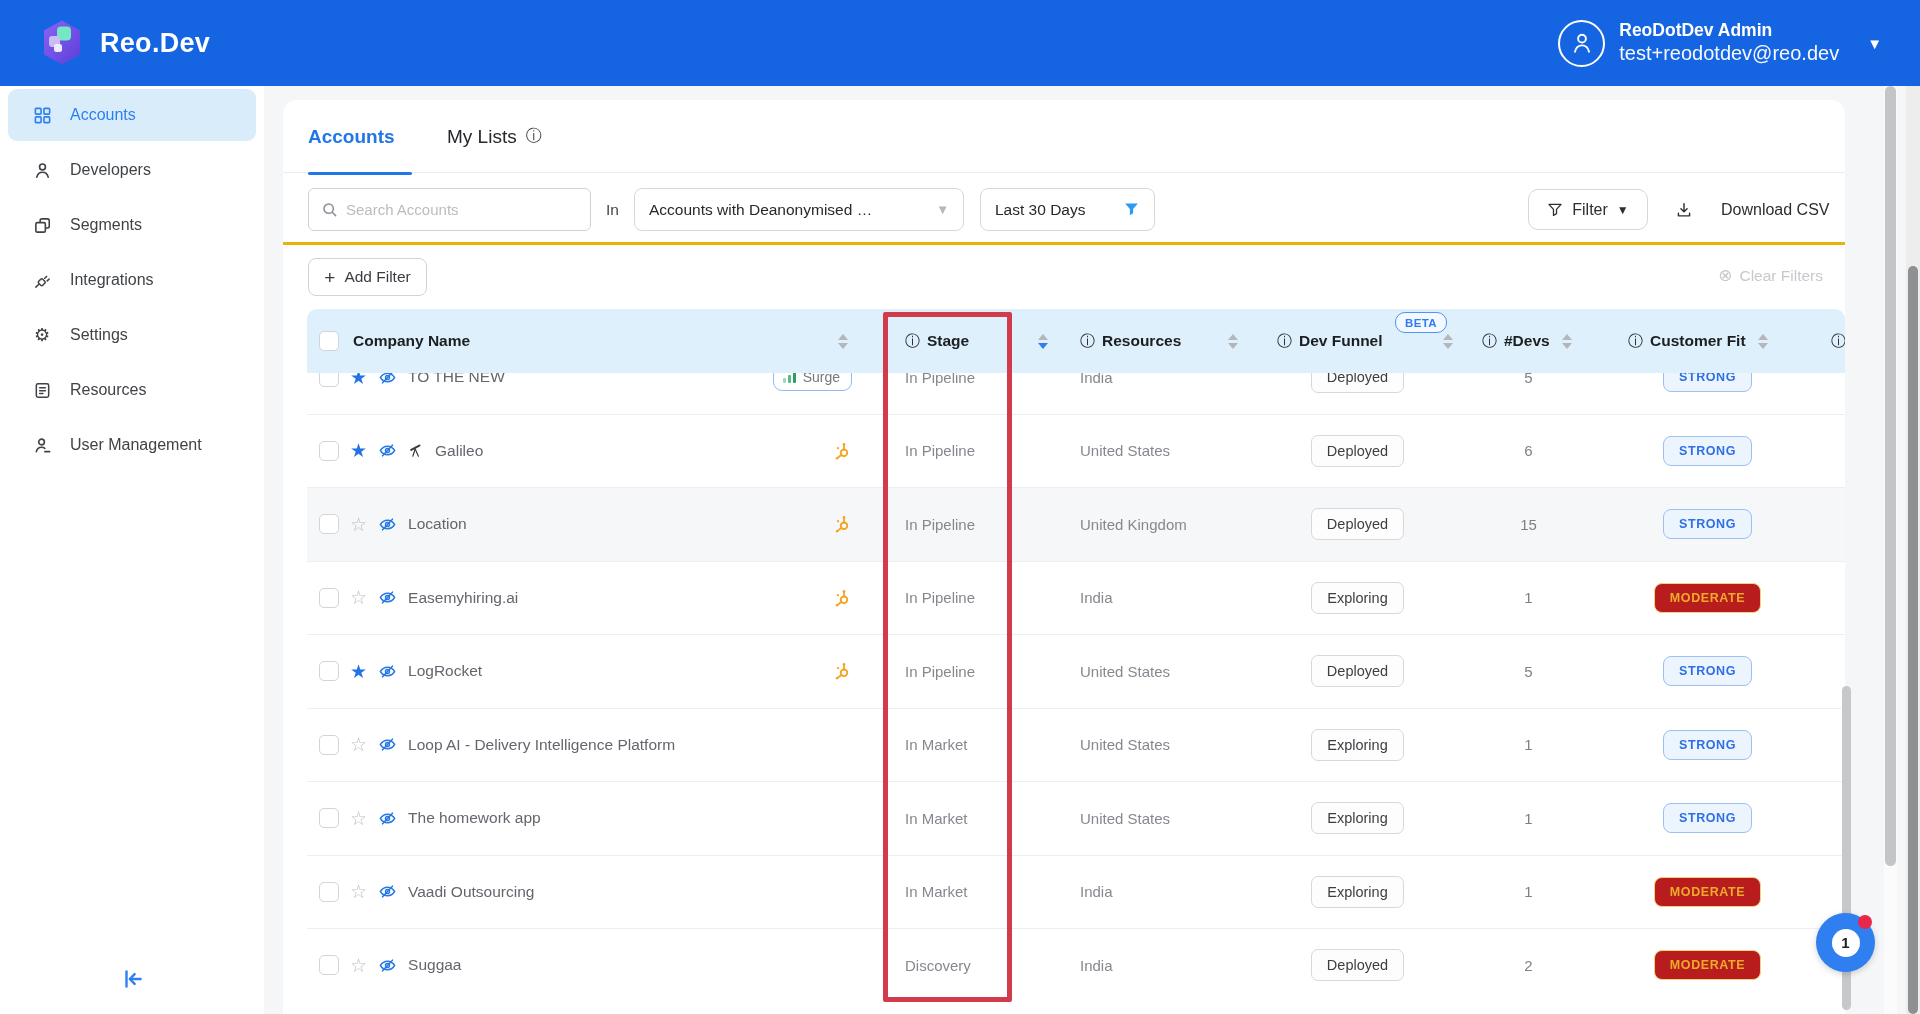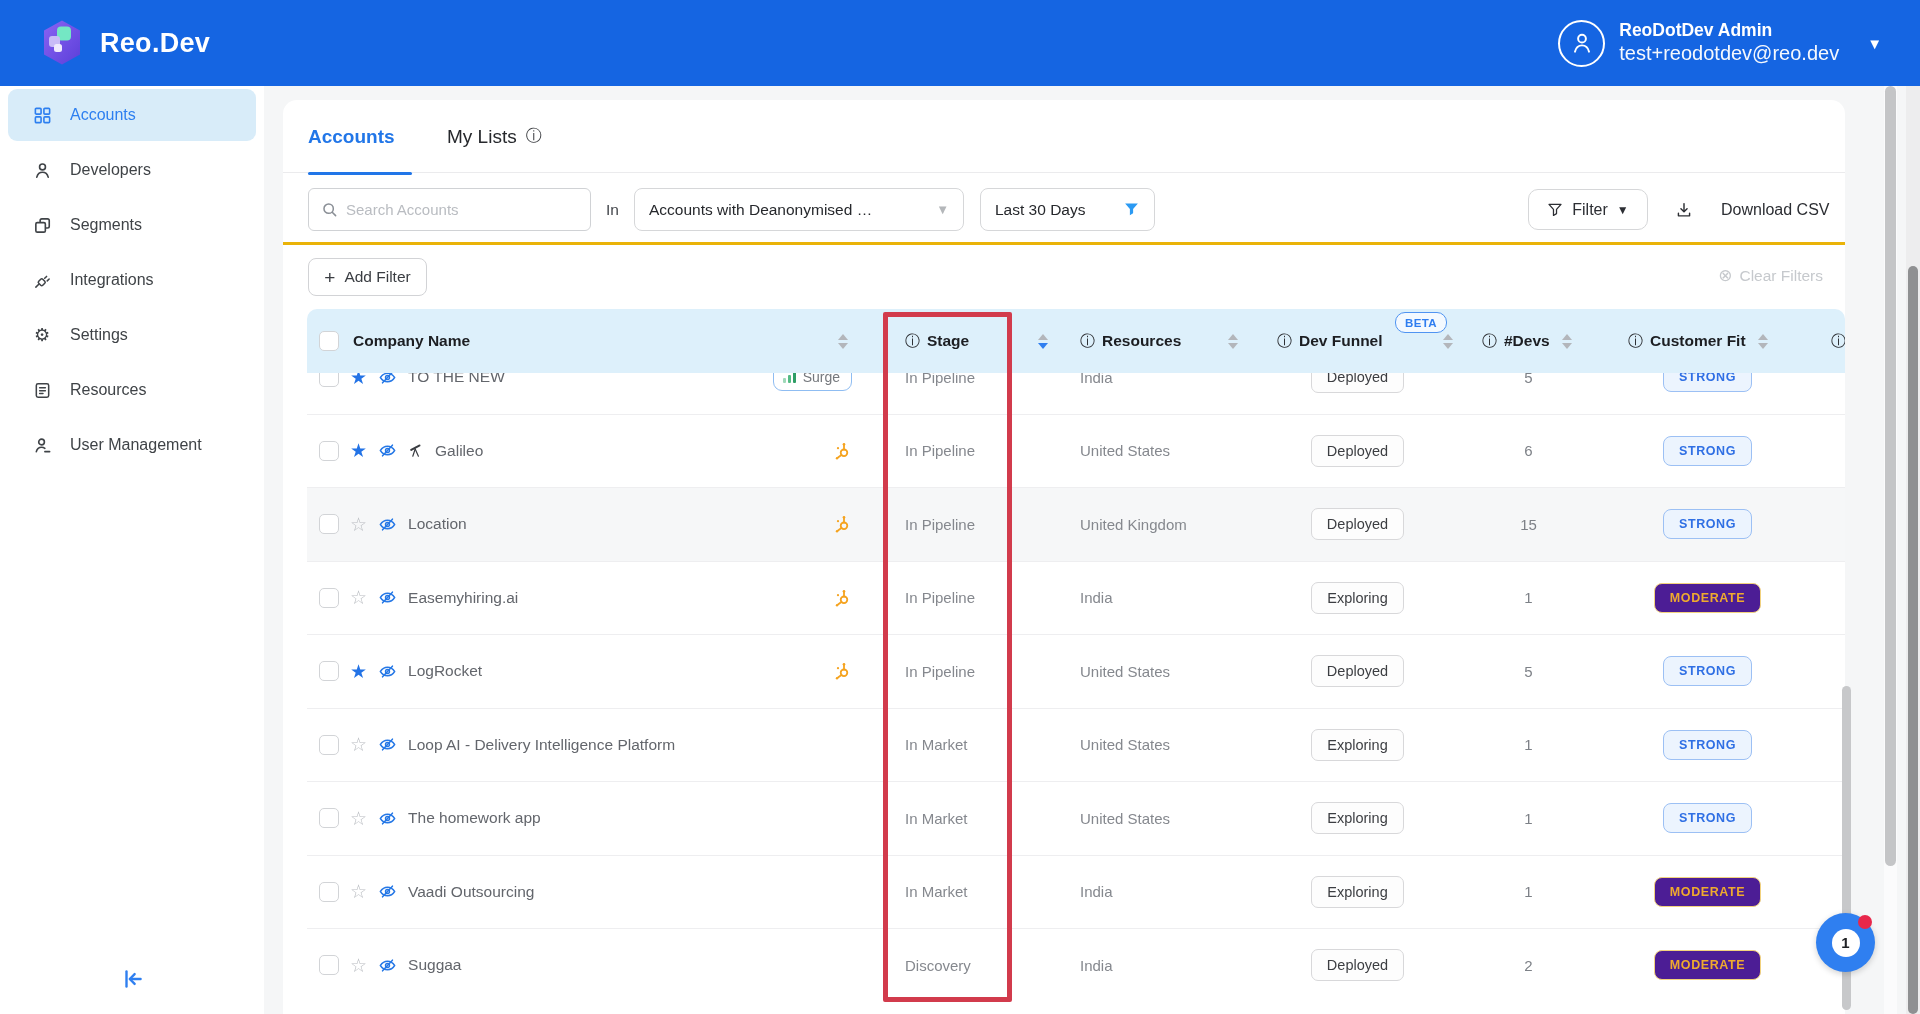--- a/index.html
+++ b/index.html
@@ -96,21 +96,21 @@
   .surge-bars i:nth-child(1){ height:5px; background:#9ed9b8; }
   .surge-bars i:nth-child(2){ height:8px; background:#55bb85; }
   .surge-bars i:nth-child(3){ height:12px; background:#2f9e66; }
   .stage-val, .loc-val { font-size:15px; color:#85888e; white-space:nowrap; }
   .cell.c-funnel { justify-content:center; padding-left:0; }
   .funnel-badge { border:1px solid #d8d8da; border-radius:7px; background:#fdfdfd; padding:7px 15px; font-size:14.5px; color:#3c3e42; cursor:pointer; }
   .cell.c-devs { justify-content:center; padding-left:12px; font-size:15px; color:#7d8187; }
   .cell.c-fit { justify-content:center; padding-left:30px; }
   .fit-badge { border-radius:8px; padding:7px 15px; font-size:12.5px; font-weight:bold; letter-spacing:.6px; }
   .fit-strong { color:#2f6fe4; background:#ecf4fe; border:1.5px solid #9cc0f4; }
-  .fit-moderate { color:#efaa2e; background:#4c1d95; border:1.5px solid #f2d27e; }
+  .fit-moderate { color:#efaa2e; background:#b91c1c; border:1.5px solid #f2d27e; }
 
   
   .annotation-box { position:absolute; left:883px; top:312px; width:129px; height:690px; border:5px solid #d23b4c; border-radius:2px; z-index:70; pointer-events:none; }
   .scroll-inner-thumb { position:absolute; left:1842px; top:686px; width:9px; height:324px; background:#c7c8ca; border-radius:5px; z-index:72; }
   .scroll-main { position:absolute; left:1884px; top:86px; width:13px; height:928px; background:#fbfbfc; z-index:62; }
   .scroll-main .thumb { position:absolute; left:1px; top:0; width:11px; height:780px; background:#c4c5c7; border-radius:6px; }
   .scroll-browser { position:absolute; left:1906px; top:86px; width:14px; height:928px; background:#ededee; z-index:62; }
   .scroll-browser .thumb { position:absolute; left:2px; top:180px; width:10px; height:748px; background:#8f9092; border-radius:5px; }
   .notif { position:absolute; left:1816px; top:913px; width:59px; height:59px; border-radius:50%; background:#2f7ff0; z-index:90; display:flex; align-items:center; justify-content:center; cursor:pointer; box-shadow:0 2px 6px rgba(0,0,0,.18); }
   .notif-inner { width:28px; height:28px; border-radius:50%; background:#ffffff; display:flex; align-items:center; justify-content:center; font-size:15px; font-weight:bold; color:#202225; }

